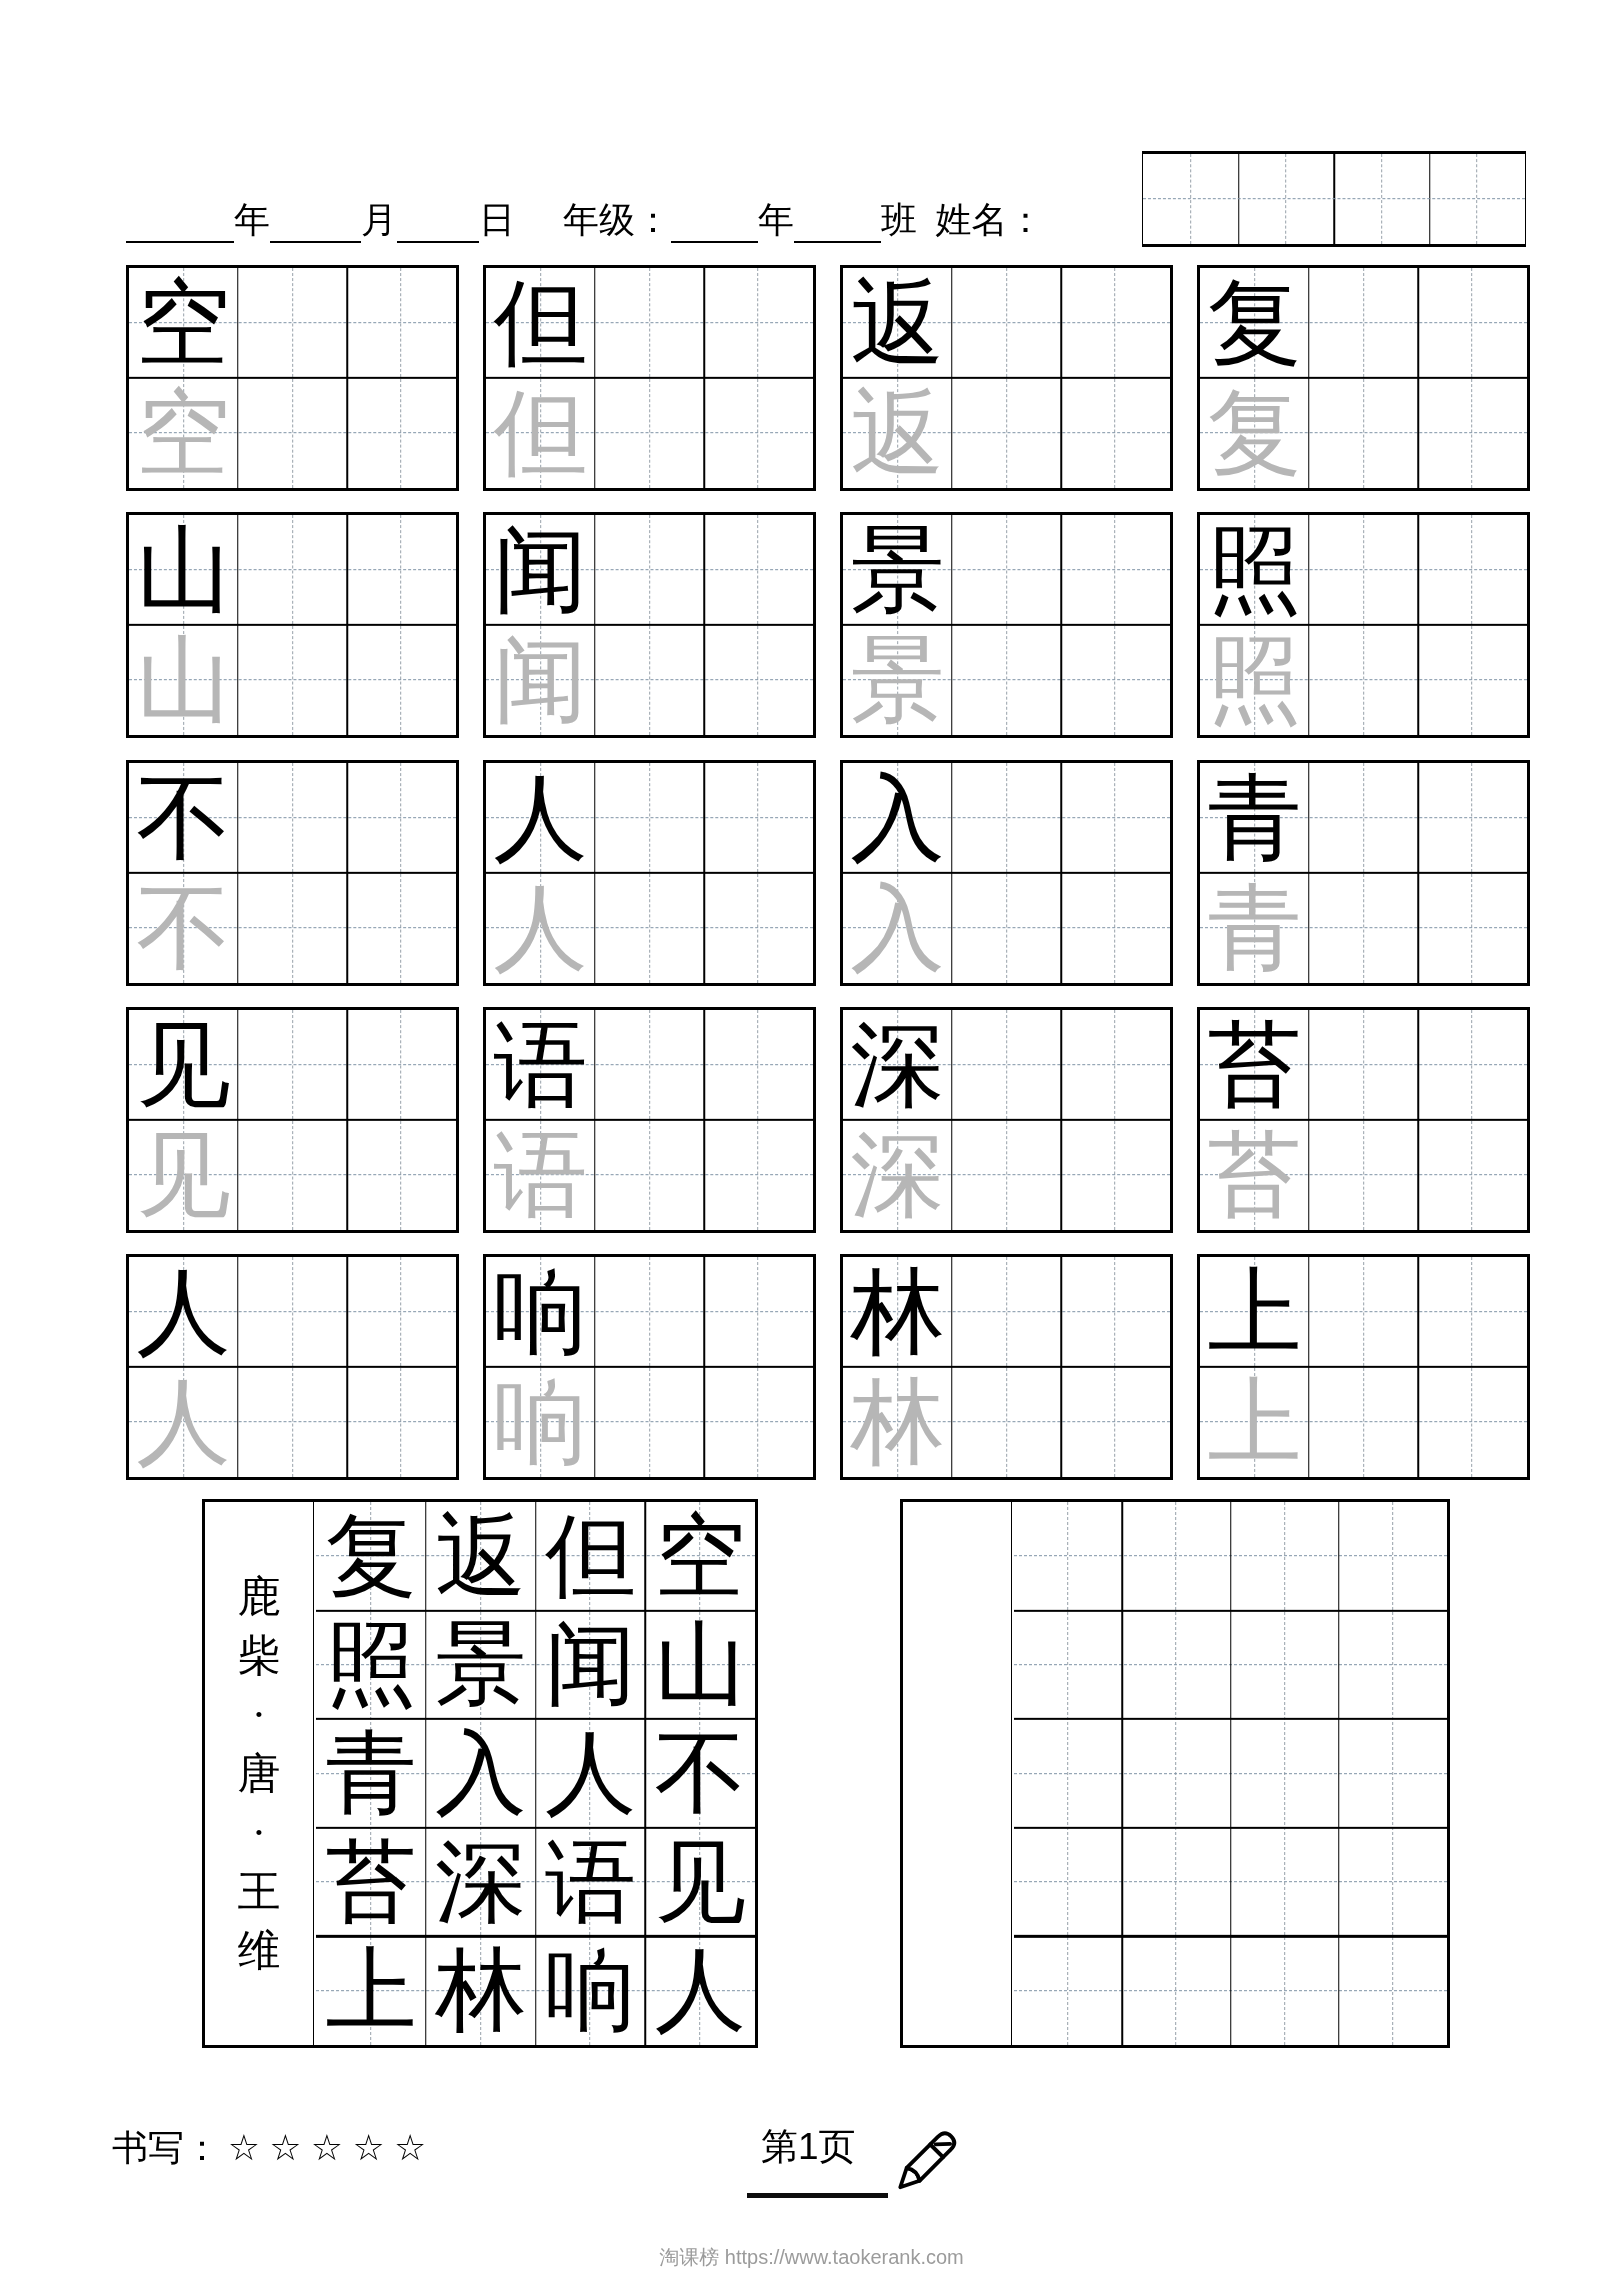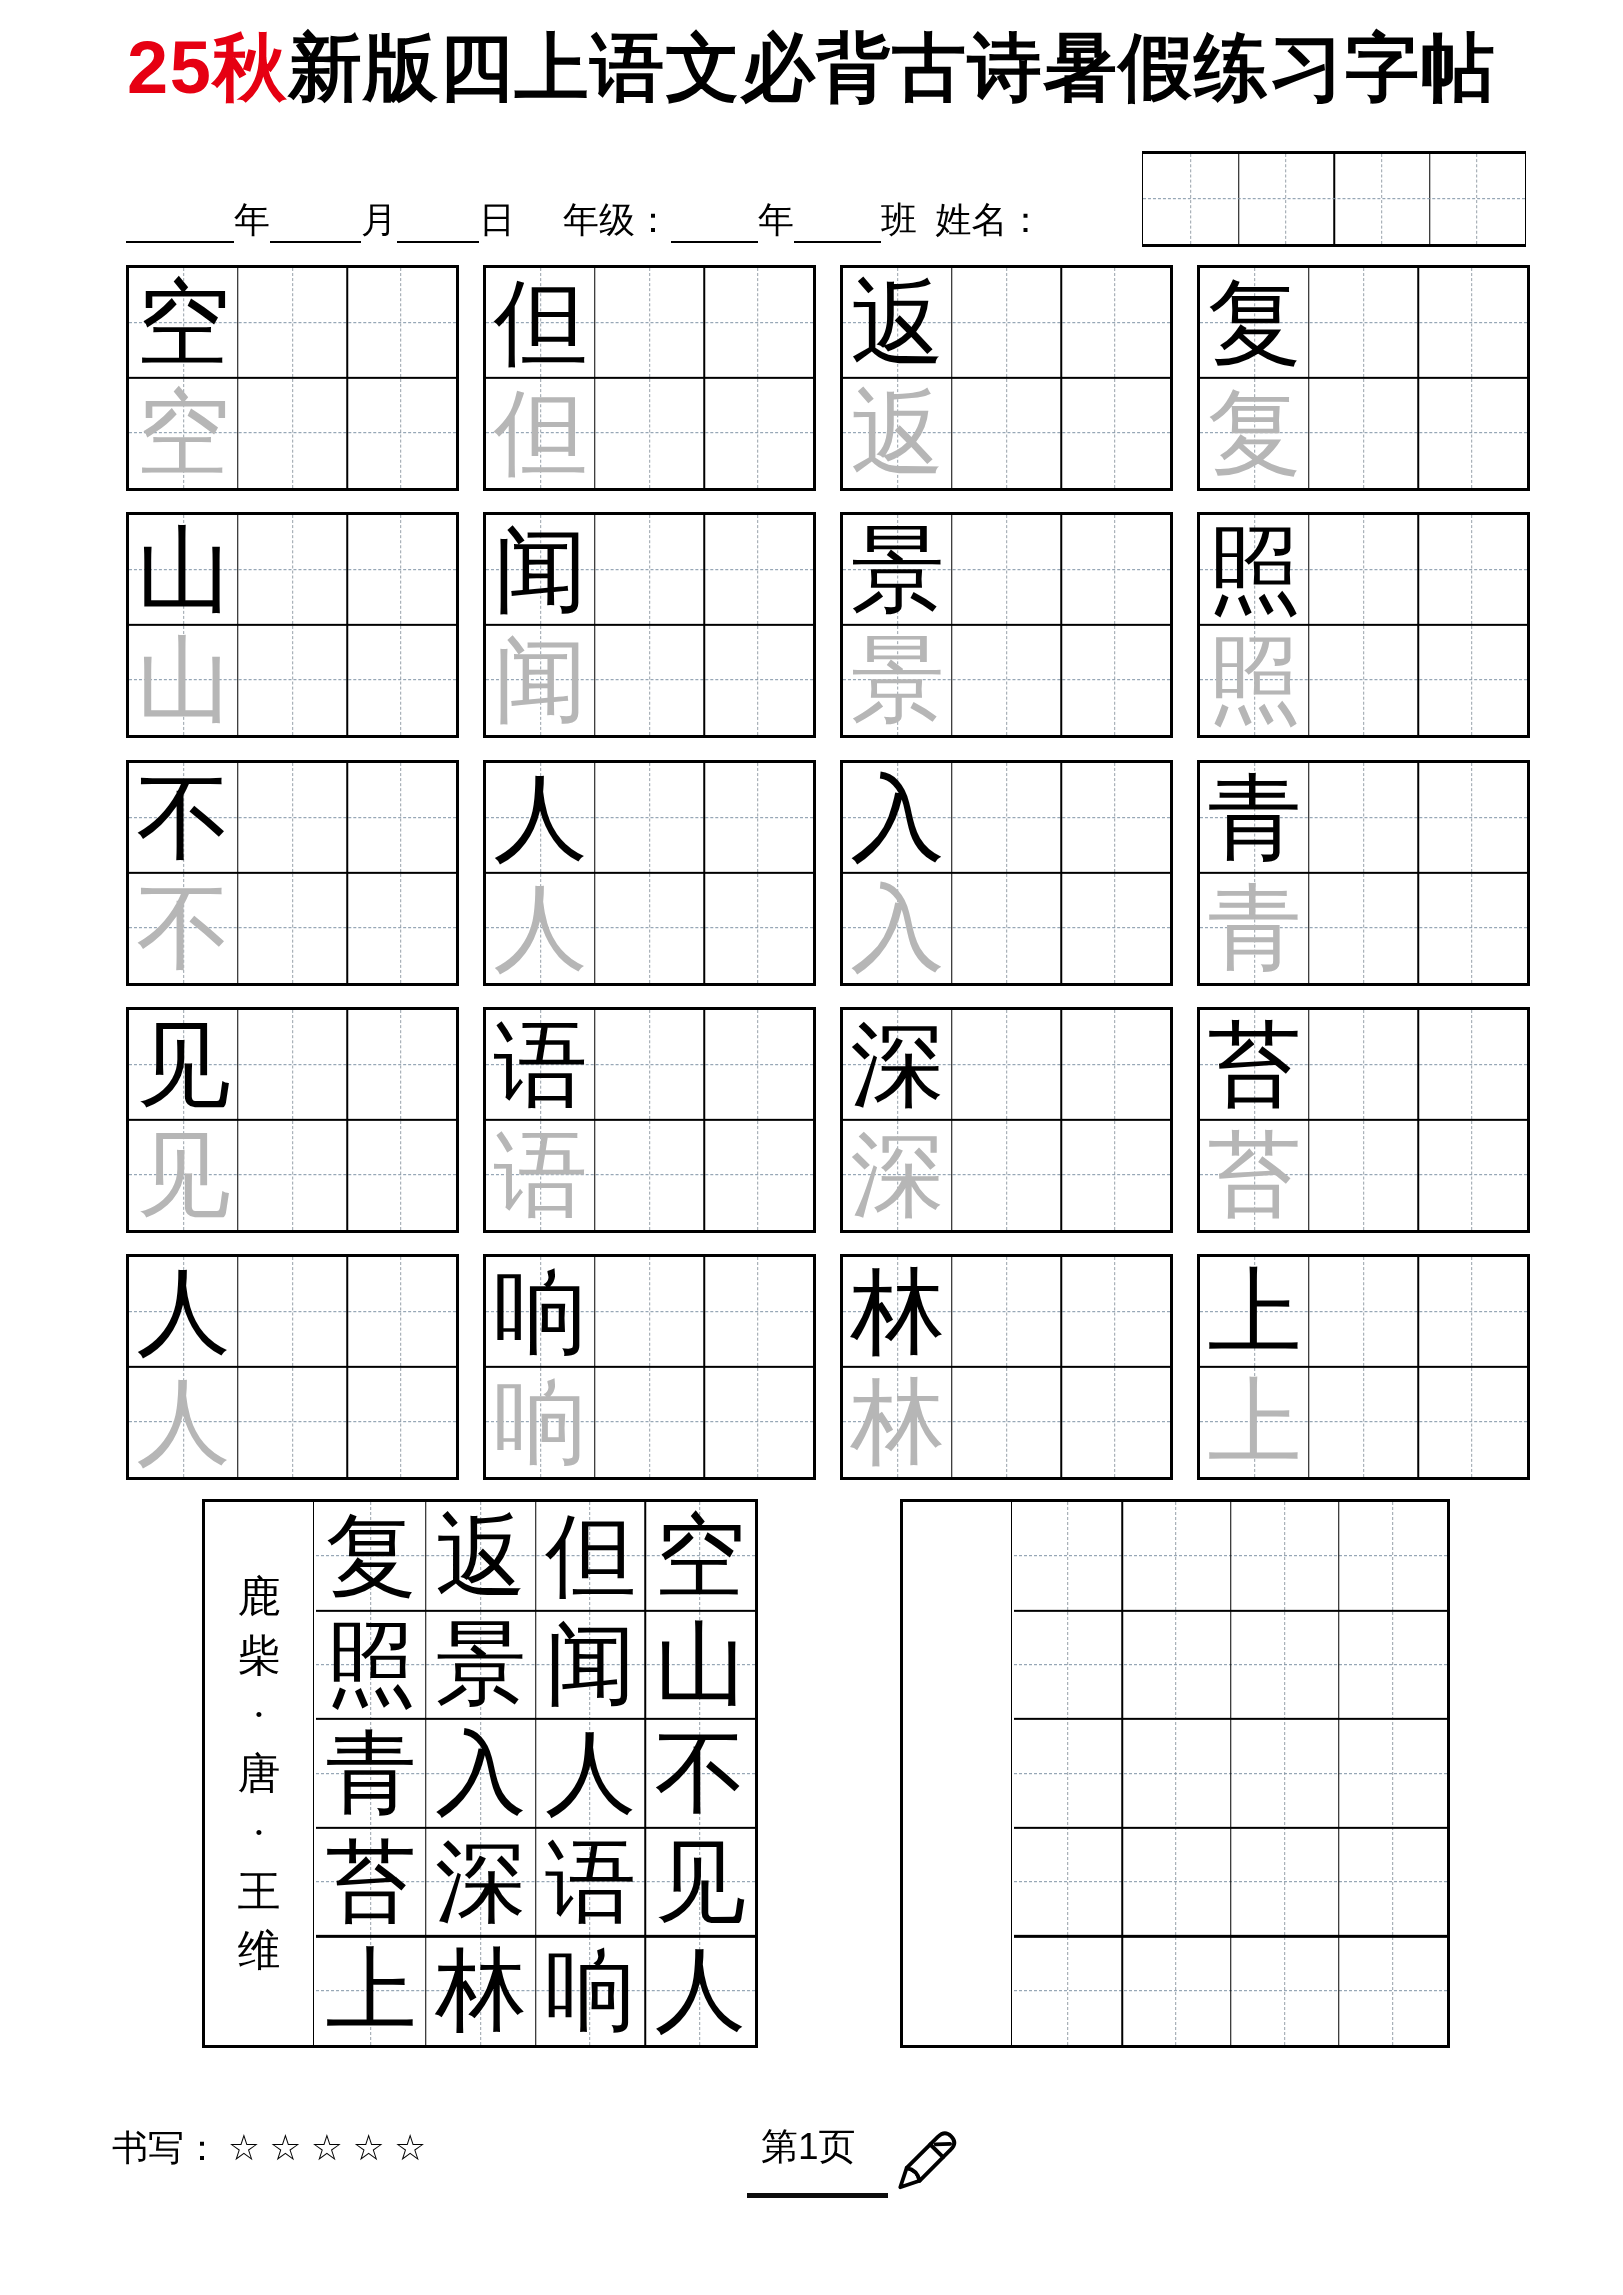--- a/index.html
+++ b/index.html
@@ -54,21 +54,20 @@
   .motto{position:absolute;left:112px;top:2200px;font-size:39px;line-height:1.15;
          font-family:"Liberation Sans",sans-serif;font-weight:600;}
   .watermark{position:absolute;left:0;right:0;top:2244px;text-align:center;font-size:20px;
              color:#9b9b9b;font-family:"Liberation Sans",sans-serif;}
 </style>
 </head>
 <body>
 
 <div class="page">
 
-  <div class="title"><span class="hl">25秋</span><span>新版四上语文必背古诗暑假练习字帖</span></div>
 
   <div class="dateline">
     <span class="blank b140"></span>
     <span class="lbl">年</span>
     <span class="blank b118"></span>
     <span class="lbl">月</span>
     <span class="blank b106"></span>
     <span class="lbl">日</span>
     <span class="lbl gap62">年级：</span>
     <span class="blank b112"></span>
@@ -415,15 +414,16 @@
   <svg class="pen" viewBox="0 0 120 120">
     <g transform="rotate(45 60 60)" fill="#fff" stroke="#000" stroke-width="5" stroke-linejoin="round">
       <path d="M60 108 L48 84 Q60 76 72 84 Z"></path>
       <path d="M48 84 L48 40 L72 40 L72 84 Q60 76 48 84 Z"></path>
       <path d="M48 40 L48 26 Q48 13 60 13 Q72 13 72 26 L72 40 Z"></path>
       <line x1="53" y1="35" x2="66" y2="21" stroke-linecap="round"></line>
     </g>
   </svg>
 
 
+  <div class="watermark">淘课榜 https://www.taokerank.com</div>
 
 </div>
 
 
 </body></html>

